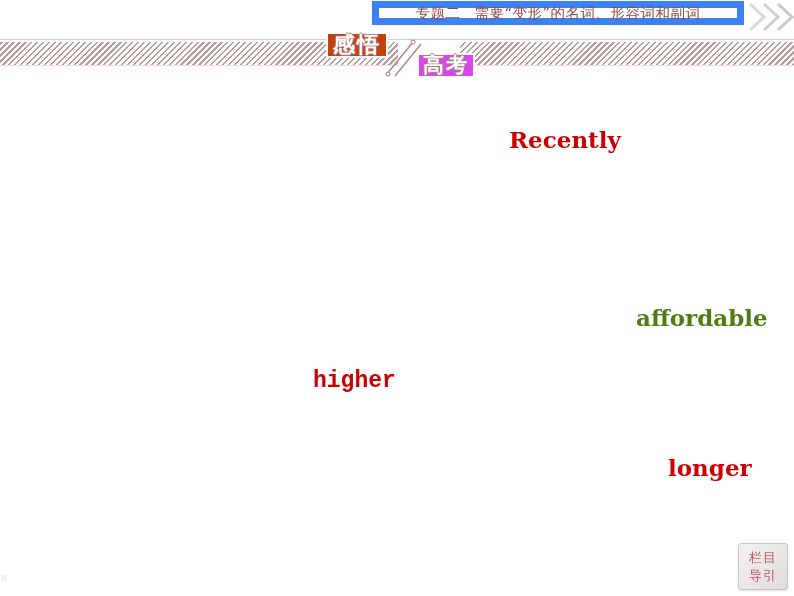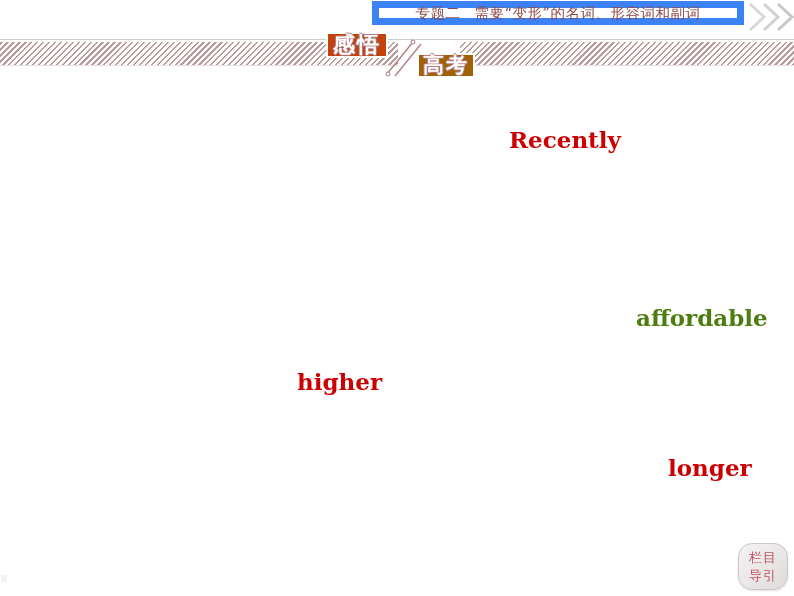--- a/index.html
+++ b/index.html
@@ -178,21 +178,21 @@
 
   
   .nav-button {
     position: absolute;
     left: 738px;
     top: 543px;
     width: 50px;
     height: 47px;
     background: linear-gradient(135deg, #f3f1f1 0%, #e9e6e6 55%, #dedada 100%);
     border: 1px solid #cac6c6;
-    border-radius: 14px;
+    border-radius: 3px;
     box-sizing: border-box;
     display: flex;
     flex-direction: column;
     align-items: center;
     justify-content: center;
     box-shadow: 0 1px 2px rgba(0,0,0,0.12);
   }
   .nav-button-line {
     font-family: "DejaVu Sans", "Liberation Sans", sans-serif;
     font-size: 13px;
@@ -240,28 +240,28 @@
     <line x1="4" y1="38" x2="30" y2="6" stroke="#b07f85" stroke-width="1.3"></line>
     <line x1="12" y1="40" x2="38" y2="8" stroke="#b07f85" stroke-width="1.3"></line>
     <circle cx="30" cy="6" r="2" fill="#ffffff" stroke="#a8767c" stroke-width="1"></circle>
     <circle cx="5" cy="38" r="2" fill="#ffffff" stroke="#a8767c" stroke-width="1"></circle>
   </svg>
 
   <div class="badge badge-ganwu" style="background: #c2410c;">
     <span>感悟</span>
   </div>
 
-  <div class="badge badge-gaokao" style="background: #a16207;">
+  <div class="badge badge-gaokao" style="background: #d946ef;">
     <span>高考</span>
   </div>
 
   <div class="content-area">
     <div class="keyword" style="left: 509px; top: 58px; color: rgb(204, 0, 0);">Recently</div>
     <div class="keyword" style="left: 636px; top: 236px; color: #4d7c0f;">affordable</div>
-    <div class="keyword" style="left: 297px; top: 300px; color: rgb(204, 0, 0);">higher</div>
+    <div class="keyword" style="left: 313px; top: 300px; color: rgb(204, 0, 0); font-family: Liberation Mono, monospace;">higher</div>
     <div class="keyword" style="left: 668px; top: 386px; color: rgb(204, 0, 0);">longer</div>
   </div>
 
   <div class="nav-button">
     <span class="nav-button-line" style="color: rgb(192, 85, 99);">栏目</span>
     <span class="nav-button-line" style="color: rgb(192, 85, 99);">导引</span>
   </div>
 
   <div class="corner-mark"></div>
 

